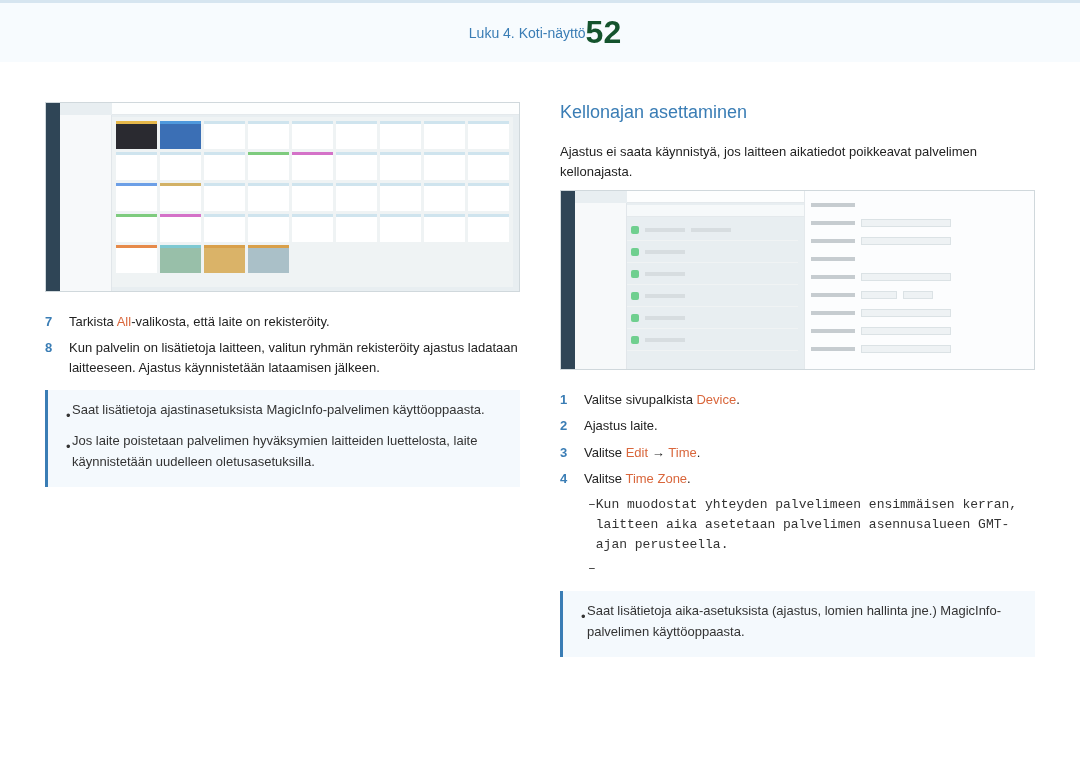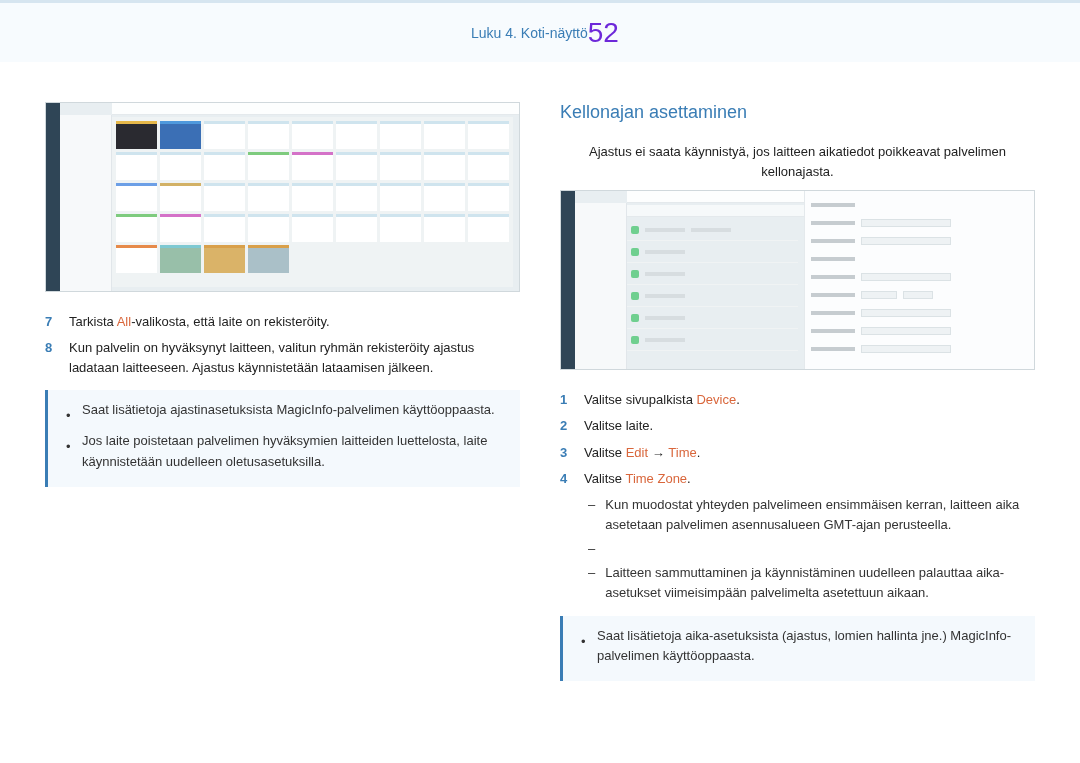--- a/index.html
+++ b/index.html
@@ -20,44 +20,43 @@
     display: flex;
     align-items: center;
     justify-content: center;
     padding: 0 40px 0 50px;
   }
   .chapter-title {
     color: #3a7db5;
     font-size: 14px;
   }
   .page-number {
-    color: #6d28d9;
-    font-size: 28px;
-    font-weight: 400;
+    color: #14532d;
+    font-size: 32px;
+    font-weight: 700;
   }
   .content {
     display: flex;
     padding: 40px 45px 0 45px;
     gap: 40px;
   }
   .col {
     flex: 1;
     max-width: 490px;
   }
   .section-title {
     color: #3a7db5;
     font-size: 18px;
     font-weight: 400;
     margin-bottom: 19px;
   }
   .body-text {
     color: #222;
     line-height: 1.55;
     margin-bottom: 8px;
-    text-align: center;
   }
   .screenshot-placeholder {
     width: 100%;
     background: #e8eef1;
     border: 1px solid #d0d8dc;
     margin-bottom: 20px;
     position: relative;
     overflow: hidden;
   }
   .sp-left { height: 190px; }
@@ -140,24 +139,24 @@
   .step-text { color: #222; }
   .hl-orange { color: #d9663b; }
   .arrow { font-family: Arial; }
   .infobox {
     border-left: 3px solid #3a7db5;
     background: #f4f9fd;
     padding: 10px 14px 10px 18px;
     margin-top: 12px;
     line-height: 1.6;
   }
-  .bullet-row { display:flex; gap:10px; margin-bottom:4px;}
+  .bullet-row { display:flex; margin-bottom:4px;}
   .bullet-dot { flex:0 0 6px; padding-top:6px;}
   .bullet-dot::before { content:"•"; color:#333; }
-  .dash-row { display:flex; gap:10px; margin-bottom:4px; line-height:1.55; padding-left:4px;}
+  .dash-row { display:flex; margin-bottom:4px; line-height:1.55; padding-left:4px;font-family:Liberation Mono, monospace;}
   .dash-mark::before { content:"‒"; color:#333; }
   .dash-group { margin-top:2px; }
 </style>
 </head>
 <body>
 
 <div class="header-bar">
   <span class="chapter-title">Luku 4. Koti-näyttö</span>
   <span class="page-number">52</span>
 </div>
@@ -217,21 +216,21 @@
 
     <div class="steps">
       <div class="step-row">
         <span class="step-num">7</span>
         <span class="step-text">
           <span>Tarkista </span><span class="hl-orange">All</span><span>-valikosta, että laite on rekisteröity.</span>
         </span>
       </div>
       <div class="step-row">
         <span class="step-num">8</span>
-        <span class="step-text">Kun palvelin on hyväksynyt laitteen, valitun ryhmän rekisteröity ajastus ladataan laitteeseen. Ajastus käynnistetään lataamisen jälkeen.</span>
+        <span class="step-text">Kun palvelin on lisätietoja laitteen, valitun ryhmän rekisteröity ajastus ladataan laitteeseen. Ajastus käynnistetään lataamisen jälkeen.</span>
       </div>
     </div>
 
     <div class="infobox">
       <div class="bullet-row">
         <span class="bullet-dot"></span>
         <span>Saat lisätietoja ajastinasetuksista MagicInfo-palvelimen käyttöoppaasta.</span>
       </div>
       <div class="bullet-row">
         <span class="bullet-dot"></span>
@@ -317,21 +316,21 @@
 
     <div class="steps">
       <div class="step-row">
         <span class="step-num">1</span>
         <span class="step-text">
           <span>Valitse sivupalkista </span><span class="hl-orange">Device</span><span>.</span>
         </span>
       </div>
       <div class="step-row">
         <span class="step-num">2</span>
-        <span class="step-text">Valitse laite.</span>
+        <span class="step-text">Ajastus laite.</span>
       </div>
       <div class="step-row">
         <span class="step-num">3</span>
         <span class="step-text">
           <span>Valitse </span><span class="hl-orange">Edit</span><span class="arrow"> → </span><span class="hl-orange">Time</span><span>.</span>
         </span>
       </div>
       <div class="step-row">
         <span class="step-num">4</span>
         <span class="step-text">
@@ -341,24 +340,20 @@
     </div>
 
     <div class="dash-group" style="padding-left:24px;">
       <div class="dash-row">
         <span class="dash-mark"></span>
         <span>Kun muodostat yhteyden palvelimeen ensimmäisen kerran, laitteen aika asetetaan palvelimen asennusalueen GMT-ajan perusteella.</span>
       </div>
       <div class="dash-row">
         <span class="dash-mark"></span>
       </div>
-      <div class="dash-row">
-        <span class="dash-mark"></span>
-        <span>Laitteen sammuttaminen ja käynnistäminen uudelleen palauttaa aika-asetukset viimeisimpään palvelimelta asetettuun aikaan.</span>
-      </div>
     </div>
 
     <div class="infobox">
       <div class="bullet-row">
         <span class="bullet-dot"></span>
         <span>Saat lisätietoja aika-asetuksista (ajastus, lomien hallinta jne.) MagicInfo-palvelimen käyttöoppaasta.</span>
       </div>
     </div>
   </div>
 

